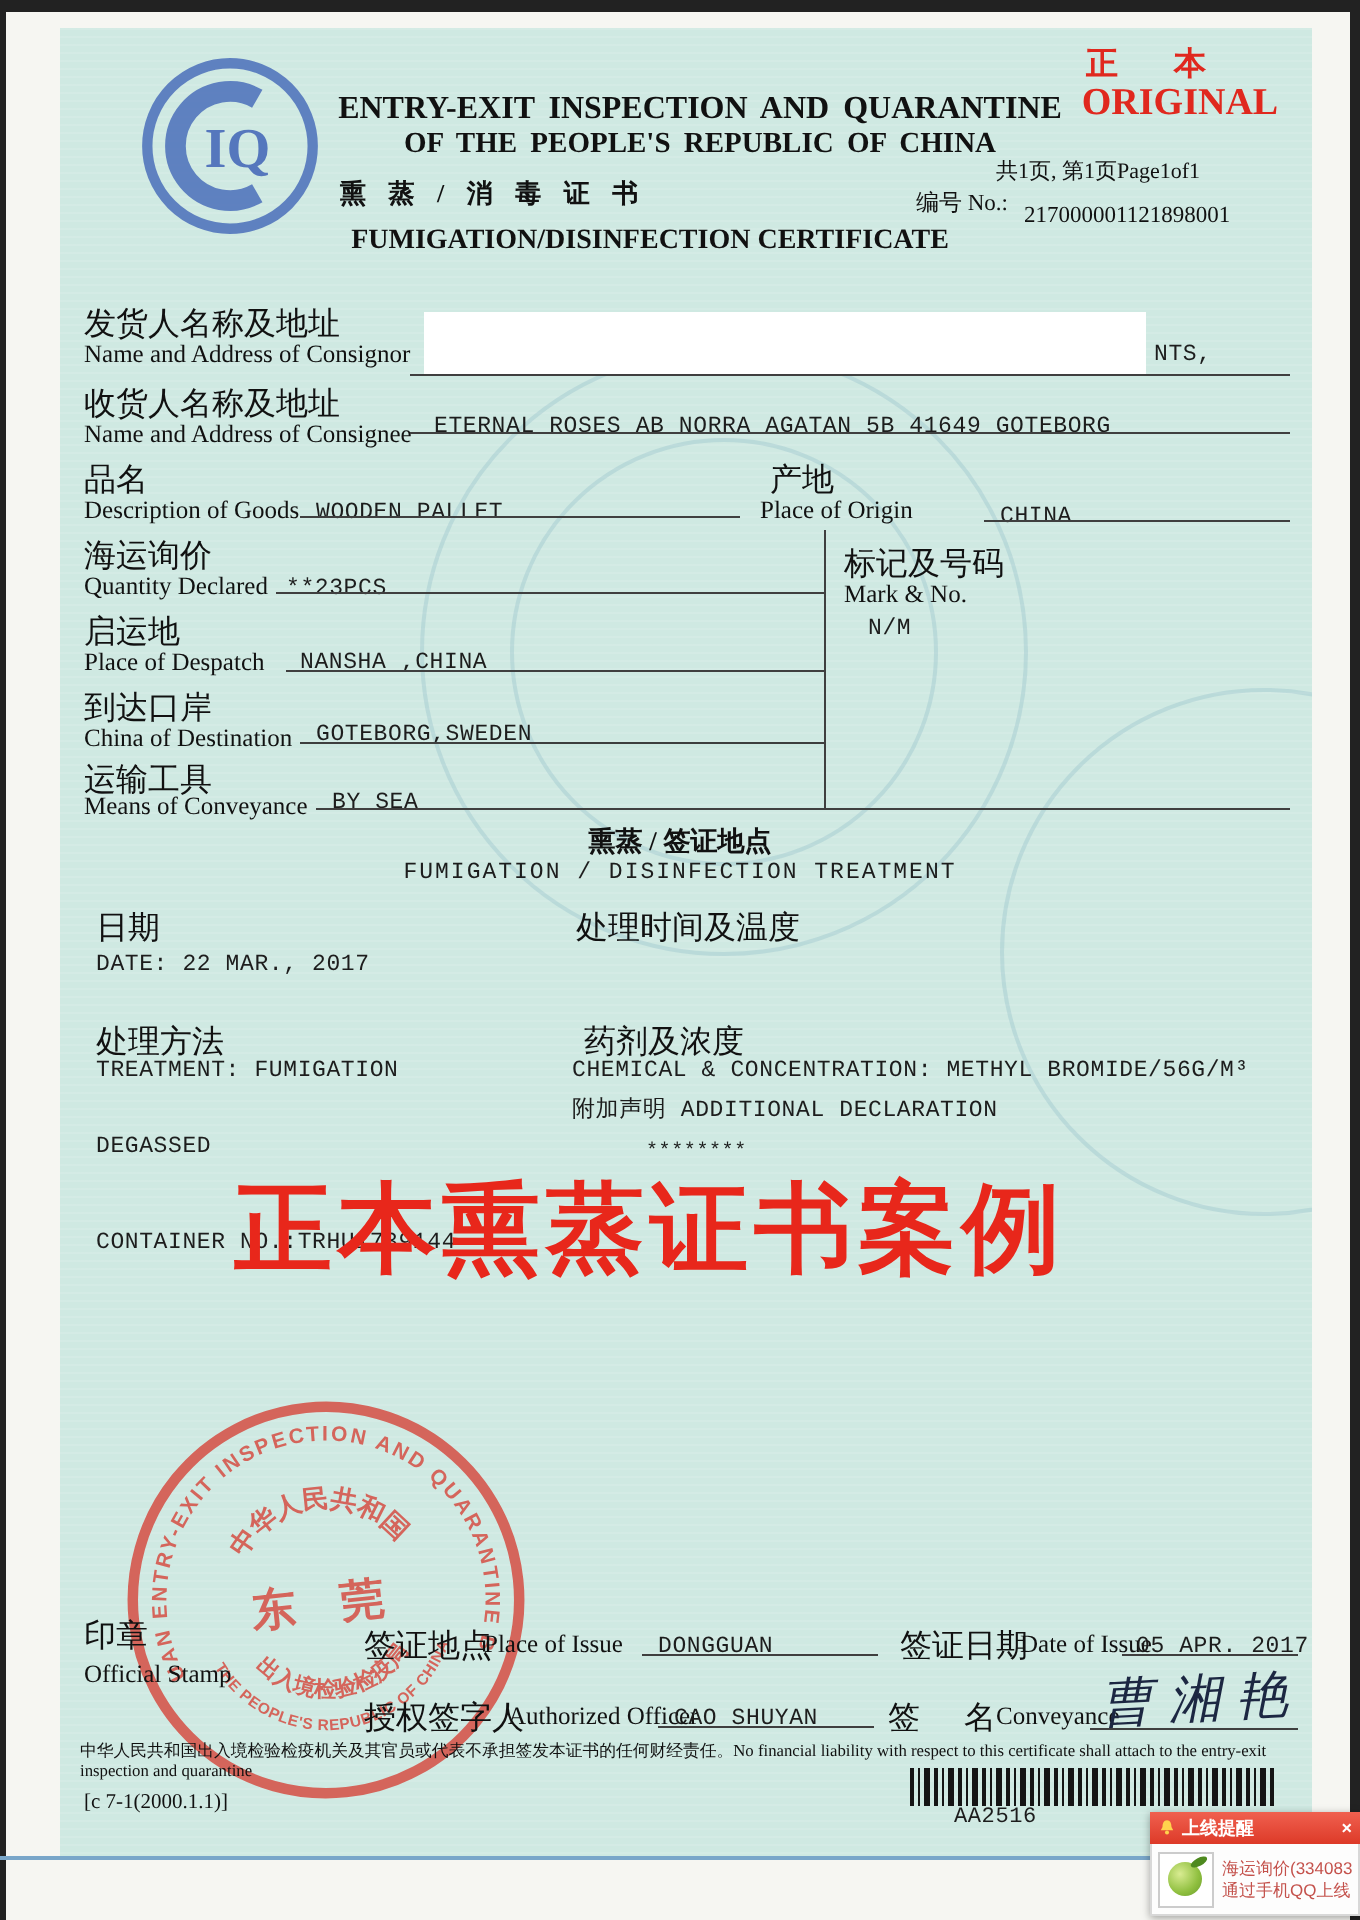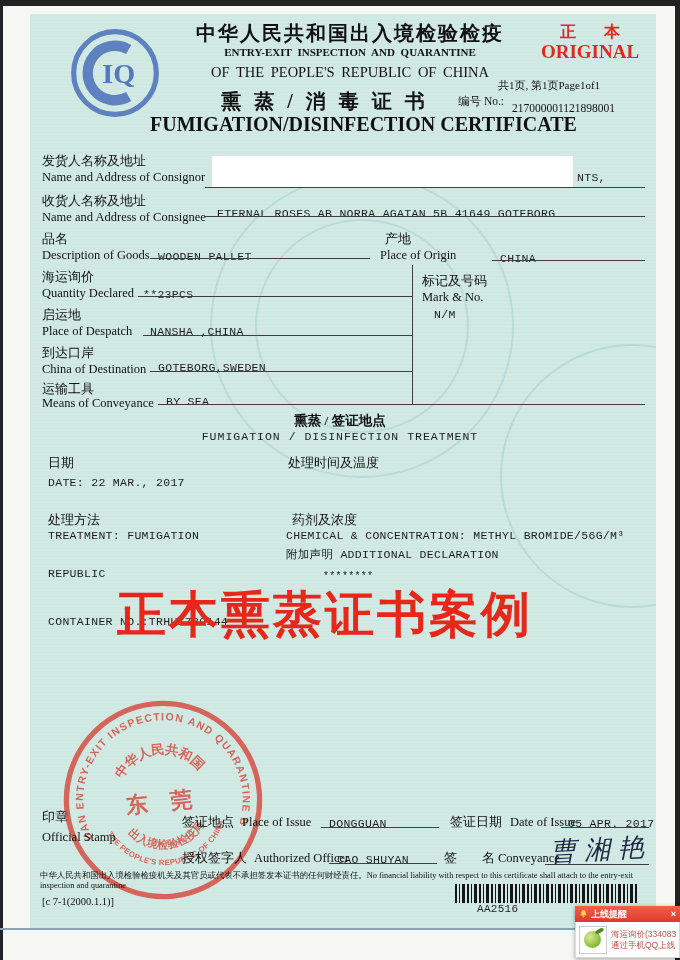--- a/index.html
+++ b/index.html
@@ -6,21 +6,21 @@
   body{width:680px;height:960px;position:relative;overflow:hidden;background:#f6f6f2;
        font-family:"Liberation Serif","DejaVu Serif",serif;}
   .abs{position:absolute}
   
   .strip{position:absolute;background:#222}
   
   .paper{position:absolute;left:30px;top:14px;width:626px;height:916px;
          background-color:#cfe9e2;
          background-image:repeating-linear-gradient(180deg, rgba(255,255,255,.10) 0px, rgba(255,255,255,.10) 1px, rgba(0,0,0,0) 1px, rgba(0,0,0,0) 4px);
          overflow:hidden;}
-  .cn{font-family:"Liberation Serif","DejaVu Serif",serif;font-size:13px;color:#111;white-space:nowrap}
+  .cn{font-family:"Liberation Serif","DejaVu Serif",serif;font-size:16px;color:#111;white-space:nowrap}
   .en{font-family:"Liberation Serif","DejaVu Serif",serif;font-size:12.5px;color:#111;white-space:nowrap}
   .val{font-family:"Liberation Mono","DejaVu Sans Mono",monospace;font-size:11.5px;color:#1d1d1d;
        letter-spacing:.3px;white-space:nowrap}
   .ln{position:absolute;border-bottom:1.2px solid #3f3f3f;height:0}
   .vln{position:absolute;border-left:1.2px solid #3f3f3f;width:0}
   .red{color:#e0281e}
   .ghost{position:absolute;border:2px solid rgba(110,165,185,.22);border-radius:50%}
   
   .popup{position:absolute;left:575px;top:906px;width:105px;height:52px;
          font-family:"Liberation Sans","DejaVu Sans",sans-serif;
@@ -48,33 +48,32 @@
   <div class="ghost" style="left:180px;top:160px;width:300px;height:300px"></div>
   <div class="ghost" style="left:225px;top:205px;width:210px;height:210px"></div>
   <div class="ghost" style="left:470px;top:330px;width:260px;height:260px"></div>
 
   <svg class="abs" style="left:38px;top:12px" width="94" height="94" viewBox="0 0 100 100">
     <circle cx="50" cy="50" r="44" fill="none" stroke="#5577bd" stroke-width="5.5" opacity=".92"></circle>
     <path d="M 64.5 24.9 A 29 29 0 1 0 64.5 75.1" fill="none" stroke="#5577bd" stroke-width="11" opacity=".92"></path>
     <text x="54" y="61" text-anchor="middle" font-family="Liberation Serif, serif" font-size="30" font-weight="bold" fill="#5577bd">IQ</text>
   </svg>
 
-  <div class="abs cn" style="left:140px;top:6px;width:360px;text-align:center;font-size:20px;font-weight:bold;letter-spacing:2px">中华人民共和国出入境检验检疫</div>
-  <div class="abs en" style="left:120px;top:32px;width:400px;text-align:center;font-size:11px;font-weight:bold;word-spacing:3px">ENTRY-EXIT INSPECTION AND QUARANTINE</div>
-  <div class="abs en" style="left:120px;top:50px;width:400px;text-align:center;font-size:14.5px;font-weight:normal;word-spacing:3px">OF THE PEOPLE'S REPUBLIC OF CHINA</div>
-
-  <div class="abs cn red" style="left:513px;top:8px;width:100px;text-align:center;font-size:16px;font-weight:bold;letter-spacing:6px">正　本</div>
+  <div class="abs en" style="left:120px;top:32px;width:400px;text-align:center;font-size:16px;font-weight:bold;word-spacing:3px">ENTRY-EXIT INSPECTION AND QUARANTINE</div>
+  <div class="abs en" style="left:120px;top:50px;width:400px;text-align:center;font-size:14.5px;font-weight:bold;word-spacing:3px">OF THE PEOPLE'S REPUBLIC OF CHINA</div>
+
+  <div class="abs cn red" style="left:513px;top:8px;width:100px;font-size:16px;font-weight:bold;letter-spacing:6px">正　本</div>
   <div class="abs en red" style="left:495px;top:27px;width:130px;text-align:center;font-size:19px;font-weight:bold">ORIGINAL</div>
 
   <div class="abs cn" style="left:468px;top:64px;font-size:11px">共1页, 第1页Page1of1</div>
   <div class="abs cn" style="left:428px;top:80px;font-size:11.5px">编号 No.:</div>
   <div class="abs en" style="left:482px;top:88px;font-size:11.5px">217000001121898001</div>
 
-  <div class="abs cn" style="left:140px;top:74px;width:310px;text-align:center;font-size:20px;font-weight:bold;letter-spacing:4px">熏 蒸 / 消 毒 证 书</div>
-  <div class="abs en" style="left:120px;top:99px;width:350px;text-align:center;font-size:20px;font-weight:bold">FUMIGATION/DISINFECTION  CERTIFICATE</div>
+  <div class="abs cn" style="left:140px;top:74px;width:310px;font-size:13px;font-weight:bold;letter-spacing:4px">熏 蒸 / 消 毒 证 书</div>
+  <div class="abs en" style="left:120px;top:99px;width:350px;text-align:center;font-size:14px;font-weight:bold">FUMIGATION/DISINFECTION  CERTIFICATE</div>
 
   <div class="abs cn" style="left:12px;top:138px">发货人名称及地址</div>
   <div class="abs en" style="left:12px;top:156px">Name and Address of Consignor</div>
   <div class="ln" style="left:175px;top:173px;width:440px"></div>
   <div class="abs" style="left:182px;top:142px;width:361px;height:31px;background:#fff"></div>
   <div class="abs val" style="left:547px;top:157px">NTS,</div>
 
   <div class="abs cn" style="left:12px;top:178px">收货人名称及地址</div>
   <div class="abs en" style="left:12px;top:196px">Name and Address of Consignee</div>
   <div class="abs val" style="left:187px;top:193px">ETERNAL ROSES AB NORRA AGATAN 5B 41649 GOTEBORG</div>
@@ -120,21 +119,21 @@
   <div class="abs cn" style="left:18px;top:440px">日期</div>
   <div class="abs cn" style="left:258px;top:440px">处理时间及温度</div>
   <div class="abs val" style="left:18px;top:462px">DATE: 22 MAR., 2017</div>
 
   <div class="abs cn" style="left:18px;top:497px">处理方法</div>
   <div class="abs cn" style="left:262px;top:497px">药剂及浓度</div>
   <div class="abs val" style="left:18px;top:515px">TREATMENT: FUMIGATION</div>
   <div class="abs val" style="left:256px;top:515px">CHEMICAL &amp; CONCENTRATION: METHYL BROMIDE/56G/M³</div>
   <div class="abs val" style="left:256px;top:533px;font-size:11.5px">附加声明 ADDITIONAL DECLARATION</div>
 
-  <div class="abs val" style="left:18px;top:553px">REPUBLIC</div>
+  <div class="abs val" style="left:18px;top:553px">DEGASSED</div>
   <div class="abs val" style="left:18px;top:601px">CONTAINER NO.:TRHU1739144</div>
 
   <div class="abs val" style="left:293px;top:557px;font-size:10px">********</div>
   <div class="abs" style="left:60px;top:568px;width:470px;text-align:center;font-size:49px;font-weight:bold;
        color:#e8271b;letter-spacing:3px;font-family:'Liberation Serif',serif">正本熏蒸证书案例</div>
 
   <svg class="abs" style="left:28px;top:681px;transform:rotate(-6deg);opacity:.85" width="210" height="210" viewBox="0 0 200 200">
     <defs>
       <path id="stp-outer" d="M 31.1 132.1 A 76 76 0 1 1 168.9 132.1" fill="none"></path>
       <path id="stp-bottom" d="M 43.8 126.2 A 62 62 0 0 0 156.2 126.2" fill="none"></path>

